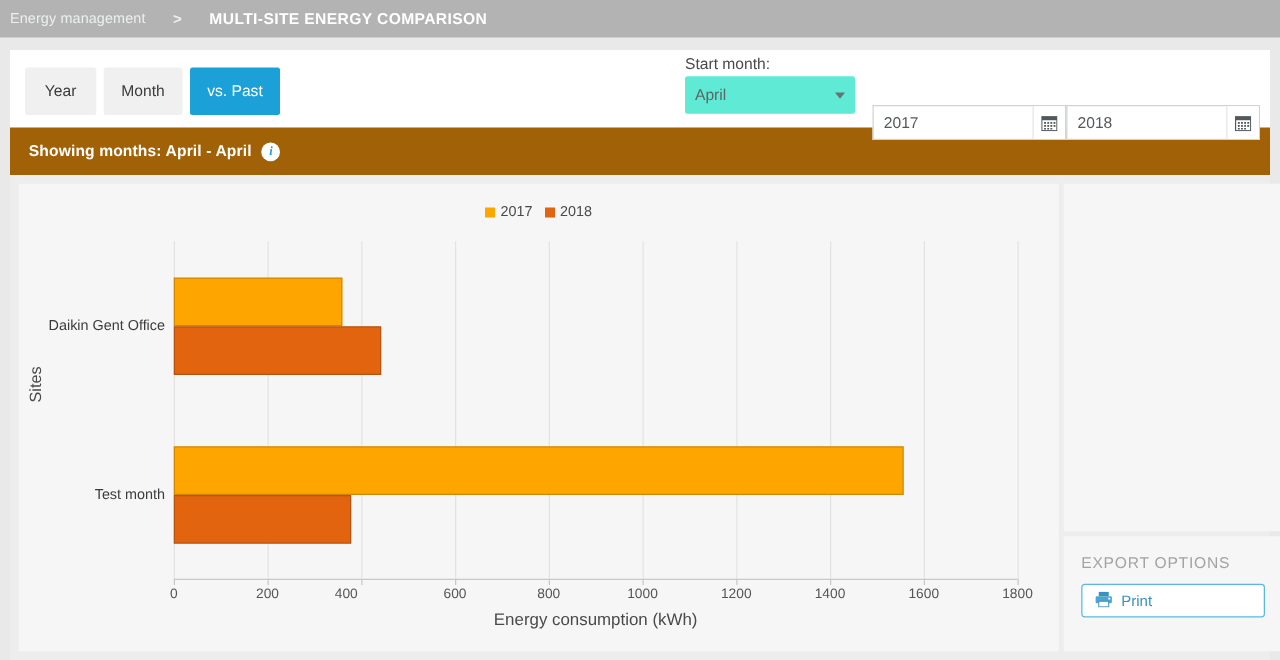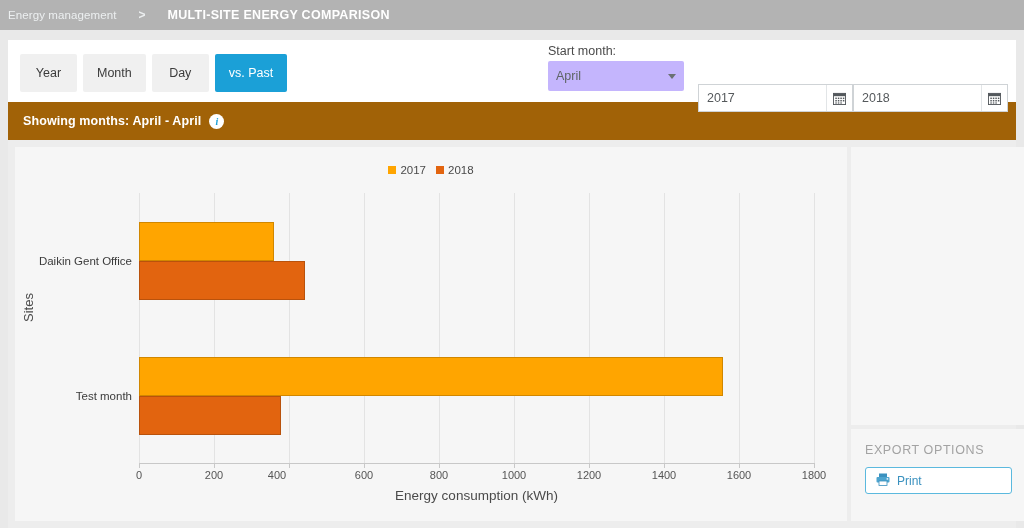--- a/index.html
+++ b/index.html
@@ -77,21 +77,21 @@
   }
   .tab.active { background:#1ba0d7; color:#ffffff; min-width:72px; }
 
   #startmonth-group {
     position:absolute; left:540px; top:4px;
     display:flex; flex-direction:column; gap:3px;
   }
   #startmonth-label { font-size:12.5px; color:#4a4a4a; }
   #startmonth-select {
     width:136px; height:30px;
-    background:#c4b5fd;
+    background:#5eead4;
     border:none; border-radius:2px;
     color:#5e6466;
     font-size:12.5px;
     font-family:"Liberation Sans", sans-serif;
     padding:0 8px;
     display:flex; align-items:center; justify-content:space-between;
     cursor:pointer;
   }
   #startmonth-select .caret {
     width:0;height:0;
@@ -249,21 +249,20 @@
 </div>
 
 <div id="page">
 <div id="card">
 
   <div id="toolbar">
 
     <div id="tabs">
       <button class="tab">Year</button>
       <button class="tab">Month</button>
-      <button class="tab">Day</button>
       <button class="tab active" style="background: rgb(27, 160, 215); text-align: right;">vs. Past</button>
     </div>
 
     <div id="startmonth-group">
       <div id="startmonth-label">Start month:</div>
       <div id="startmonth-select">
         <span>April</span>
         <span class="caret"></span>
       </div>
     </div>

